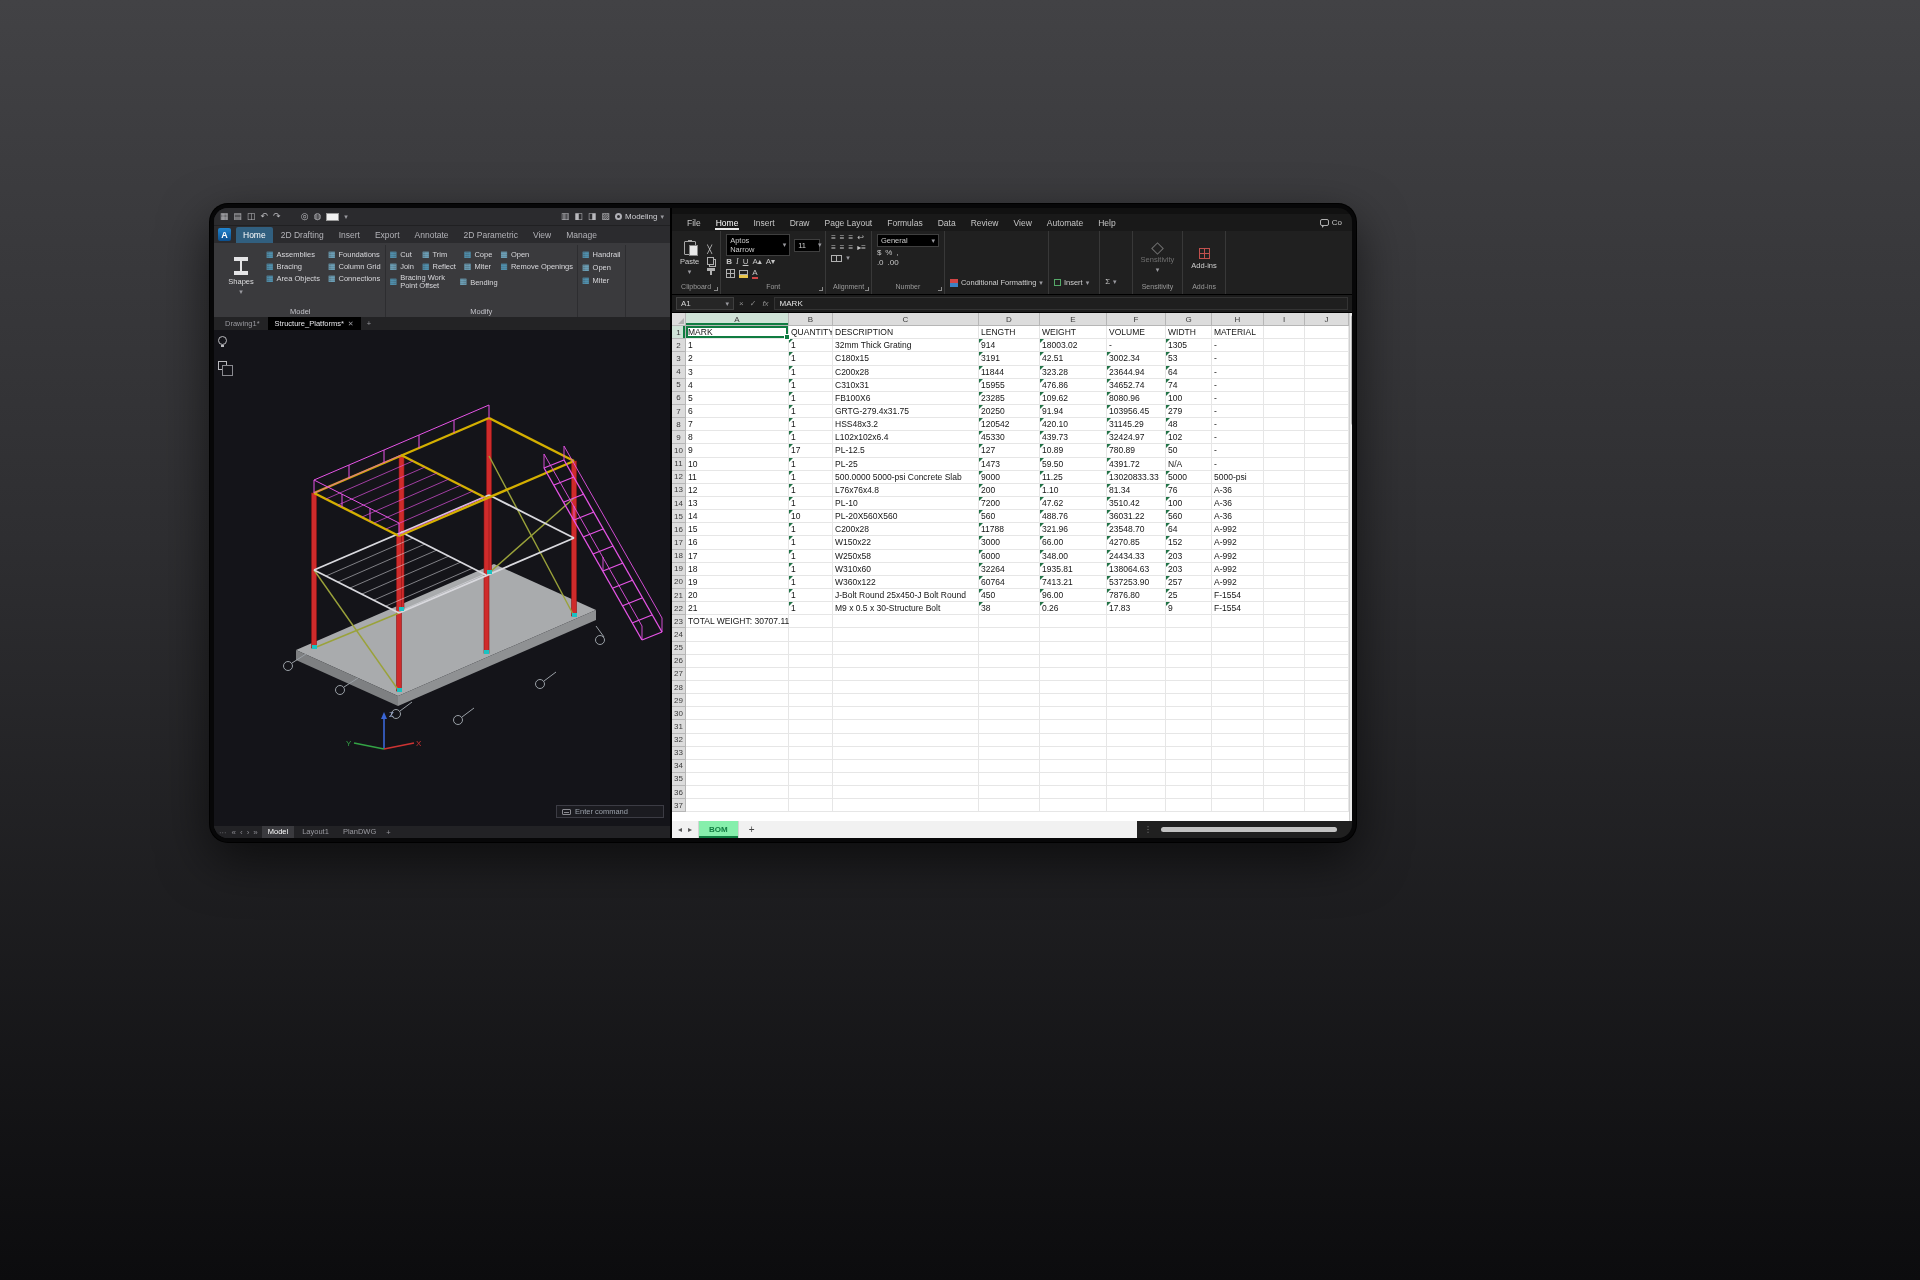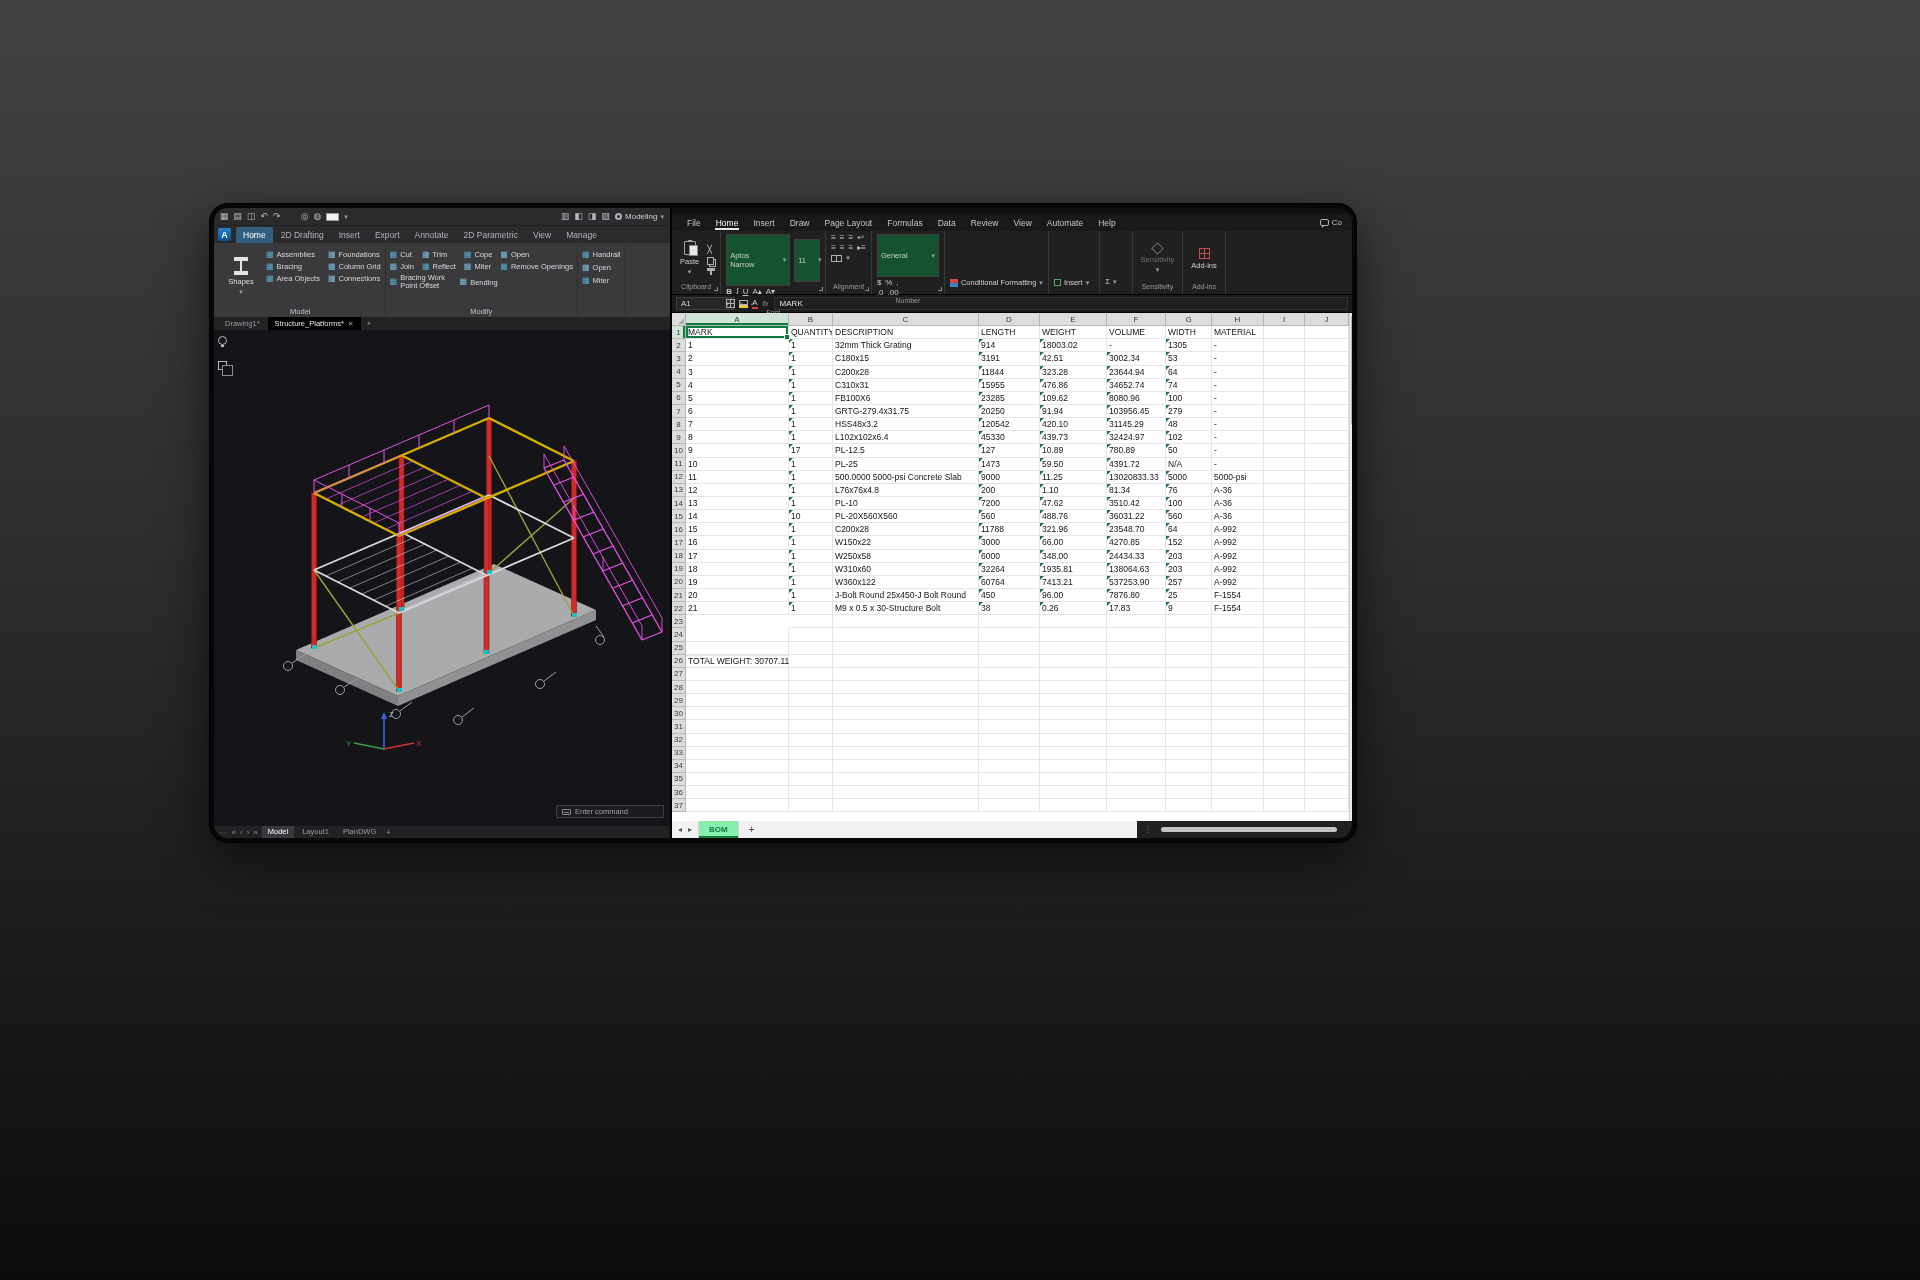--- a/index.html
+++ b/index.html
@@ -78,21 +78,21 @@
   .xg-body { flex:1; display:flex; gap:5px; }
   .xg-body.col { flex-direction:column; gap:2px; }
   .xg-label { height:11px; font-size:7px; color:#9a9a9a; text-align:center; white-space:nowrap; }
   .dlg { position:absolute; right:2px; bottom:3px; width:4px; height:4px; border-right:1px solid #8a8a8a; border-bottom:1px solid #8a8a8a; }
   .bigbtn { display:flex; flex-direction:column; align-items:center; justify-content:center; gap:2px; font-size:7.5px; color:#cfcfcf; padding:0 3px; }
   .bigbtn.disabled { color:#6f6f6f; }
   .mini-col { display:flex; flex-direction:column; gap:3px; justify-content:center; }
   .mi { font-size:8px; color:#c6c6c6; line-height:1; display:inline-flex; align-items:center; }
   .mi.b { font-weight:bold; } .mi.i { font-style:italic; font-family:"Liberation Serif",serif; } .mi.u { text-decoration:underline; }
   .row { display:flex; align-items:center; gap:4px; }
-  .combo { display:flex; align-items:center; justify-content:space-between; gap:12px; background:#14532d; border:1px solid #3f3f3f; color:#cccccc; font-size:7.5px; padding:16px 3px; }
+  .combo { display:flex; align-items:center; justify-content:space-between; gap:12px; background:#000000; border:1px solid #3f3f3f; color:#cccccc; font-size:7.5px; padding:1px 3px; }
   .fontname { width:64px; } .fontsize { width:26px; }
   .numcombo { width:62px; }
   .pasteico { width:12px; height:14px; border:1px solid #a8a8a8; border-radius:1px; position:relative; }
   .pasteico::before { content:''; position:absolute; top:-2px; left:3px; width:4px; height:2px; background:#a8a8a8; }
   .pasteico::after { content:''; position:absolute; right:-3px; bottom:-2px; width:7px; height:9px; background:#e8e8e8; border:1px solid #888; }
   .copyico { width:7px; height:8px; border:1px solid #b0b0b0; box-shadow:2px 2px 0 -1px #202020, 2px 2px 0 0 #b0b0b0; }
   .brushico { width:8px; height:3px; background:#b0b0b0; position:relative; }
   .brushico::after { content:''; position:absolute; left:3px; top:3px; width:2px; height:4px; background:#b0b0b0; }
   .bordico { width:9px; height:9px; border:1px solid #b0b0b0;
              background:linear-gradient(#b0b0b0,#b0b0b0) center/9px 1px no-repeat, linear-gradient(#b0b0b0,#b0b0b0) center/1px 9px no-repeat; }
@@ -121,21 +121,21 @@
   .xc { position:relative; overflow:hidden; white-space:nowrap; }
   .xc.hd { background:#dcdcdc; color:#3a3a3a; font-size:8px; display:flex; align-items:center; justify-content:center; border-right:1px solid #b6b6b6; border-bottom:1px solid #b6b6b6; }
   .xc.corner { background:#dcdcdc; border-right:1px solid #b6b6b6; border-bottom:1px solid #b6b6b6; }
   .xc.corner::after { content:''; position:absolute; right:1px; bottom:1px; border-bottom:6px solid #b0b0b0; border-left:6px solid transparent; }
   .xc.selhd { background:#cfe3d7; box-shadow:inset 0 -2px 0 #107c41; }
   .xc.selhd-row { background:#cfe3d7; box-shadow:inset -2px 0 0 #107c41; }
   .xc.cell { background:#fff; border-right:1px solid #e6e6e6; border-bottom:1px solid #e6e6e6; color:#151515; font-size:8.5px; line-height:12.5px; padding:0 2px; }
   .xc.cell.selected { box-shadow:inset 0 0 0 2px #107c41; overflow:visible; z-index:4; }
   .xc.cell.selected::after { content:''; position:absolute; right:-2px; bottom:-2px; width:4px; height:4px; background:#107c41; border:1px solid #fff; }
   .xc.cell.err::before { content:''; position:absolute; left:0; top:0; border-top:4px solid #217346; border-right:4px solid transparent; }
-  .xc.cell.spill { overflow:visible; z-index:3;margin-top:40px; }
+  .xc.cell.spill { overflow:visible; z-index:3; }
   .vscroll { width:5px; background:#ececec; border-left:1px solid #d0d0d0; position:relative; }
   .vthumb { position:absolute; top:2px; left:0.5px; width:4px; height:110px; background:#b4b4b4; border-radius:2px; }
   .xl-sheetbar { height:17px; display:flex; }
   .sb-left { width:465px; background:#f1f1f1; display:flex; align-items:center; gap:6px; padding:0 6px; }
   .sarr { color:#555; font-size:8px; }
   .sheettab { height:17px; display:flex; align-items:center; padding:0 10px; background:#86efac; color:#107c41; font-weight:bold; font-size:8px; border-right:1px solid #d4d4d4; border-left:1px solid #d4d4d4; box-shadow:inset 0 -2px 0 #107c41; }
   .addsheet { color:#444; font-size:10px; padding:0 4px; }
   .sb-right { flex:1; background:#202020; display:flex; align-items:center; gap:5px; padding:0 7px; }
   .sdots { color:#8a8a8a; font-size:8px; }
   .hscroll { flex:1; height:7px; position:relative; }

